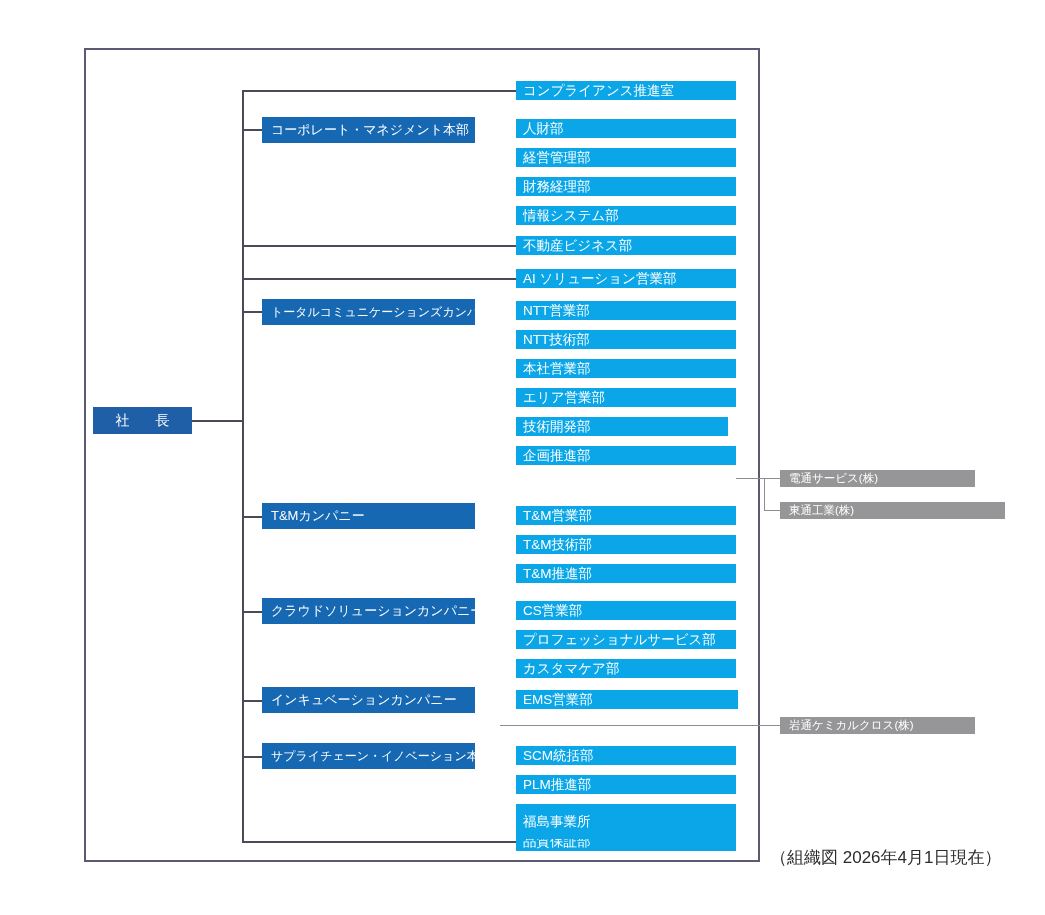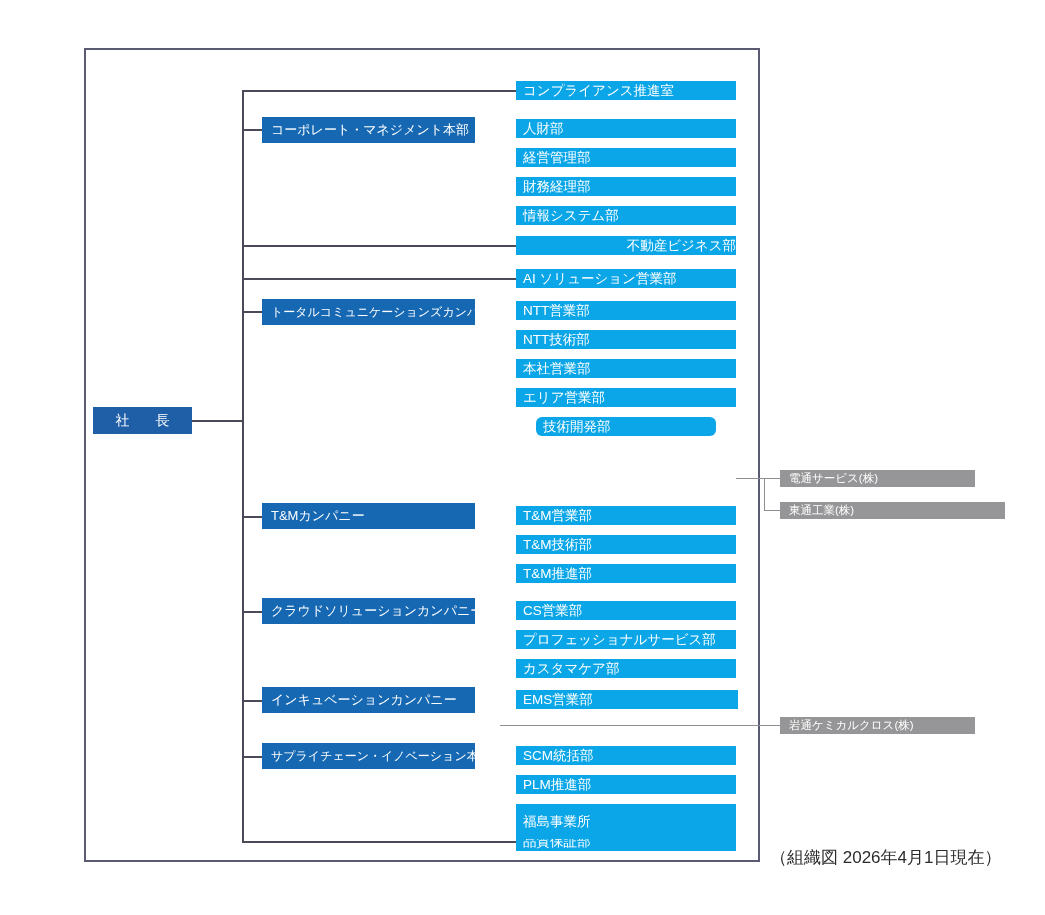--- a/index.html
+++ b/index.html
@@ -110,21 +110,21 @@
   <div class="line thick-h" style="left:242px; top:129px; width:20px;"></div>
   <div class="line thick-h" style="left:242px; top:311px; width:20px;"></div>
   <div class="line thick-h" style="left:242px; top:516px; width:20px;"></div>
   <div class="line thick-h" style="left:242px; top:611px; width:20px;"></div>
   <div class="line thick-h" style="left:242px; top:700px; width:20px;"></div>
   <div class="line thick-h" style="left:242px; top:756px; width:20px;"></div>
 
   <div class="box box-dept" style="left:516px; top:81px; width:220px; height:19px;">
     <span>コンプライアンス推進室</span>
   </div>
-  <div class="box box-dept" style="left:516px; top:236px; width:220px; height:19px;justify-content:flex-end;">
+  <div class="box box-dept" style="left:516px; top:236px; width:220px; height:19px;">
     <span>不動産ビジネス部</span>
   </div>
   <div class="box box-dept" style="left:516px; top:269px; width:220px; height:19px;">
     <span>AI ソリューション営業部</span>
   </div>
   <div class="box box-dept" style="left:516px; top:832px; width:220px; height:19px;">
     <span>品質保証部</span>
   </div>
 
   <div class="box box-div" style="left:262px; top:117px; width:213px; height:26px;">
@@ -168,22 +168,25 @@
   </div>
   <div class="box box-dept" style="left:516px; top:330px; width:220px; height:19px;">
     <span>NTT技術部</span>
   </div>
   <div class="box box-dept" style="left:516px; top:359px; width:220px; height:19px;">
     <span>本社営業部</span>
   </div>
   <div class="box box-dept" style="left:516px; top:388px; width:220px; height:19px;">
     <span>エリア営業部</span>
   </div>
-  <div class="box box-dept" style="left:536px; top:417px; width:180px; height:19px;border-radius:6px;">
+  <div class="box box-dept" style="left:516px; top:417px; width:212px; height:19px;">
     <span>技術開発部</span>
+  </div>
+  <div class="box box-dept" style="left:516px; top:446px; width:220px; height:19px;">
+    <span>企画推進部</span>
   </div>
 
   <div class="line gray-conn" style="left:736px; top:478px; width:44px; height:1px;"></div>
   <div class="line gray-conn" style="left:764px; top:478px; width:1px; height:33px;"></div>
   <div class="line gray-conn" style="left:764px; top:510px; width:16px; height:1px;"></div>
 
   <div class="box box-sub" style="left:780px; top:470px; width:195px; height:17px;">
     <span>電通サービス(株)</span>
   </div>
   <div class="box box-sub" style="left:780px; top:502px; width:225px; height:17px;">

